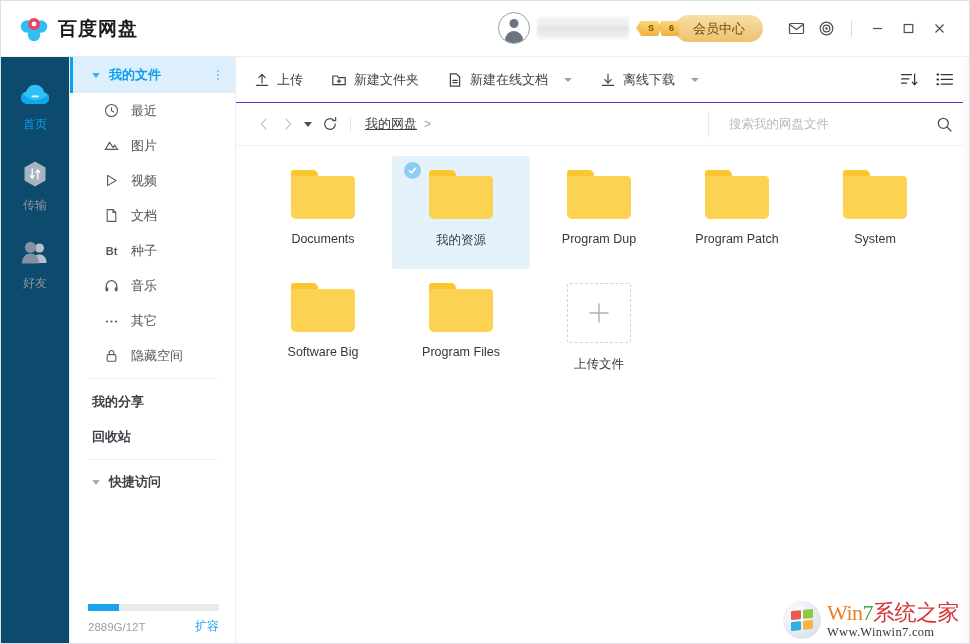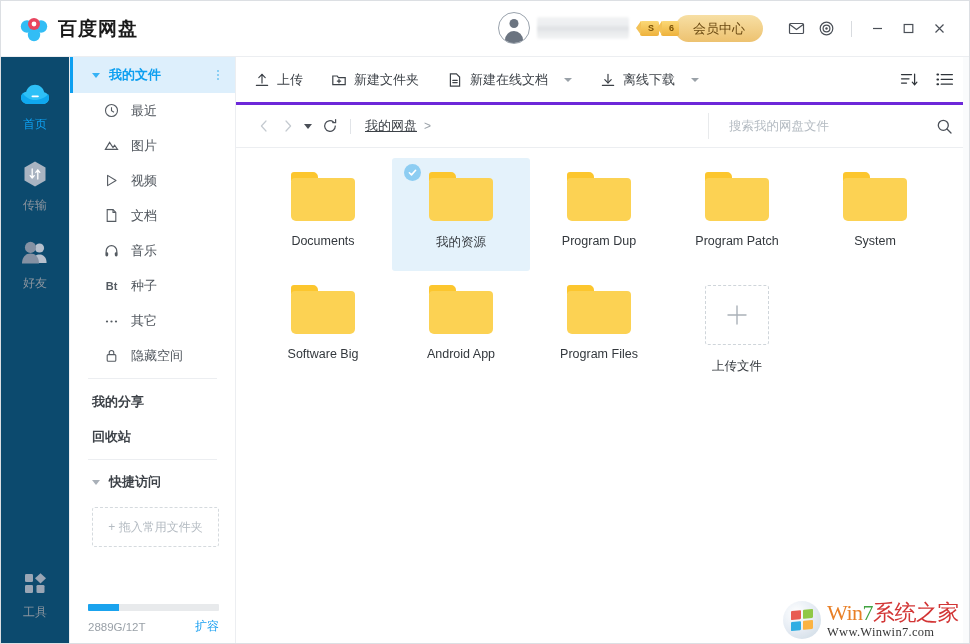--- a/index.html
+++ b/index.html
@@ -90,21 +90,21 @@
   .storage{position:absolute;bottom:0;left:0;width:165px;padding:0 16px 8px 18px;box-sizing:border-box;}
   .sbar{height:7px;border-radius:1px;background:#e8eaec;overflow:hidden;margin-bottom:7px;}
   .sbar-fill{height:100%;background:#1aa3ee;}
   .srow{display:flex;align-items:center;justify-content:space-between;}
   .stext{font-size:11.5px;color:#9aa1a8;}
   .slink{font-size:12px;color:#1a9ff0;cursor:pointer;}
 
   
   .main{flex:1;display:flex;flex-direction:column;min-width:0;background:#fff;position:relative;}
   .toolbar{height:45px;min-height:45px;display:flex;align-items:center;padding:0 14px 0 18px;
-      border-bottom:3px solid #6d28d9;background:#fff;}
+      border-bottom:1px solid #6d28d9;background:#fff;}
   .tb-btn{display:flex;align-items:center;gap:7px;font-size:13px;color:#3d4248;cursor:pointer;
       margin-right:28px;height:30px;}
   .tb-ico{width:16px;height:16px;display:flex;align-items:center;justify-content:center;color:#3d4248;}
   .tb-caret{width:0;height:0;border-left:4px solid transparent;border-right:4px solid transparent;
       border-top:4.5px solid #9aa1a8;margin-left:9px;}
   .tb-right{margin-left:auto;display:flex;align-items:center;gap:16px;}
   .tb-ricon{width:20px;height:20px;display:flex;align-items:center;justify-content:center;
       cursor:pointer;color:#2f343a;}
 
   .crumbbar{height:42px;min-height:42px;display:flex;align-items:center;padding:0 14px 0 16px;
@@ -255,33 +255,20 @@
           <svg width="30" height="26" viewBox="0 0 30 26">
             <circle cx="19.5" cy="8" r="4.6" fill="#b6c0cd"></circle>
             <path d="M12.4 23 C12.4 17.6 15.6 14.6 19.5 14.6 C23.4 14.6 26.6 17.6 26.6 23 Z" fill="#b6c0cd"></path>
             <circle cx="10.5" cy="7.4" r="5.6" fill="#8491a3"></circle>
             <path d="M2 23.5 C2 17 5.8 13.6 10.5 13.6 C15.2 13.6 19 17 19 23.5 Z" fill="#8491a3"></path>
           </svg>
         </span>
         <span class="rail-label">好友</span>
       </div>
 
-      <div class="rail-bottom">
-        <div class="rail-item">
-          <span>
-            <svg width="26" height="24" viewBox="0 0 26 24">
-              <rect x="3" y="3" width="8" height="8" rx="1.3" fill="#9aa6b5"></rect>
-              <path d="M18.5 2.2 L24 7.3 L18.5 12.4 L13 7.3 Z" fill="#9aa6b5"></path>
-              <rect x="3" y="14" width="8" height="8" rx="1.3" fill="#9aa6b5"></rect>
-              <rect x="14.5" y="14" width="8" height="8" rx="1.3" fill="#9aa6b5"></rect>
-            </svg>
-          </span>
-          <span class="rail-label">工具</span>
-        </div>
-      </div>
     </div>
 
     <div class="sidebar">
       <div class="nav-top">
 
         <div class="nav-main">
           <span class="caret"></span>
           <span>我的文件</span>
           <span class="dots-v">
               <i></i>
@@ -322,36 +309,36 @@
           <span class="nav-ico">
             <svg width="15" height="15" viewBox="0 0 15 15" fill="none" stroke="currentColor" stroke-width="1.1">
               <path d="M3.2 1.6 H9 L11.8 4.4 V13.4 H3.2 Z"></path>
                 <path d="M9 1.6 V4.4 H11.8"></path>
             </svg>
           </span>
           <span>文档</span>
         </div>
 
         <div class="nav-sub">
+          <span class="nav-ico" style="font-size:11px;font-weight:bold;">Bt</span>
+          <span>种子</span>
+        </div>
+
+        <div class="nav-sub">
           <span class="nav-ico">
             <svg width="15" height="15" viewBox="0 0 15 15" fill="none" stroke="currentColor" stroke-width="1.2">
               <path d="M2.2 10 V8 A5.3 5.3 0 0 1 12.8 8 V10"></path>
               <rect x="1.4" y="9.2" width="2.8" height="4.2" rx="1.3" fill="currentColor" stroke="none"></rect>
               <rect x="10.8" y="9.2" width="2.8" height="4.2" rx="1.3" fill="currentColor" stroke="none"></rect>
             </svg>
           </span>
           <span>音乐</span>
         </div>
 
         <div class="nav-sub">
-          <span class="nav-ico" style="font-size:11px;font-weight:bold;">Bt</span>
-          <span>种子</span>
-        </div>
-
-        <div class="nav-sub">
           <span class="nav-ico">
             <svg width="15" height="15" viewBox="0 0 15 15" fill="currentColor">
               <circle cx="3" cy="8.5" r="1.1"></circle>
                 <circle cx="7.5" cy="8.5" r="1.1"></circle>
                 <circle cx="12" cy="8.5" r="1.1"></circle>
             </svg>
           </span>
           <span>其它</span>
         </div>
 
@@ -370,21 +357,20 @@
         <div class="nav-plain">我的分享</div>
         <div class="nav-plain">回收站</div>
 
         <div class="nav-divider"></div>
 
         <div class="nav-group">
           <span class="caret-g"></span>
           <span>快捷访问</span>
         </div>
 
-        <div class="dropzone">+ 拖入常用文件夹</div>
       </div>
 
       <div class="storage">
         <div class="sbar">
           <div class="sbar-fill" id="sbar-fill" style="width: 24%; background: rgb(26, 163, 238);"></div>
         </div>
         <div class="srow">
           <span class="stext">2889G/12T</span>
           <span class="slink">扩容</span>
         </div>
@@ -532,27 +518,20 @@
                 <span class="body-f" style="background: rgb(252, 210, 83);"></span>
               </span>
               <span class="tile-label">System</span>
             </div>
             <div class="tile">
               <span class="folder">
                 <span class="tab"></span>
                 <span class="body-f" style="background: rgb(252, 210, 83);"></span>
               </span>
               <span class="tile-label">Software Big</span>
-            </div>
-            <div class="tile">
-              <span class="folder">
-                <span class="tab"></span>
-                <span class="body-f" style="background: rgb(252, 210, 83);"></span>
-              </span>
-              <span class="tile-label">Android App</span>
             </div>
             <div class="tile">
               <span class="folder">
                 <span class="tab"></span>
                 <span class="body-f" style="background: rgb(252, 210, 83);"></span>
               </span>
               <span class="tile-label">Program Files</span>
             </div>
             <div class="tile uploadtile">
               <span class="plusbox">

